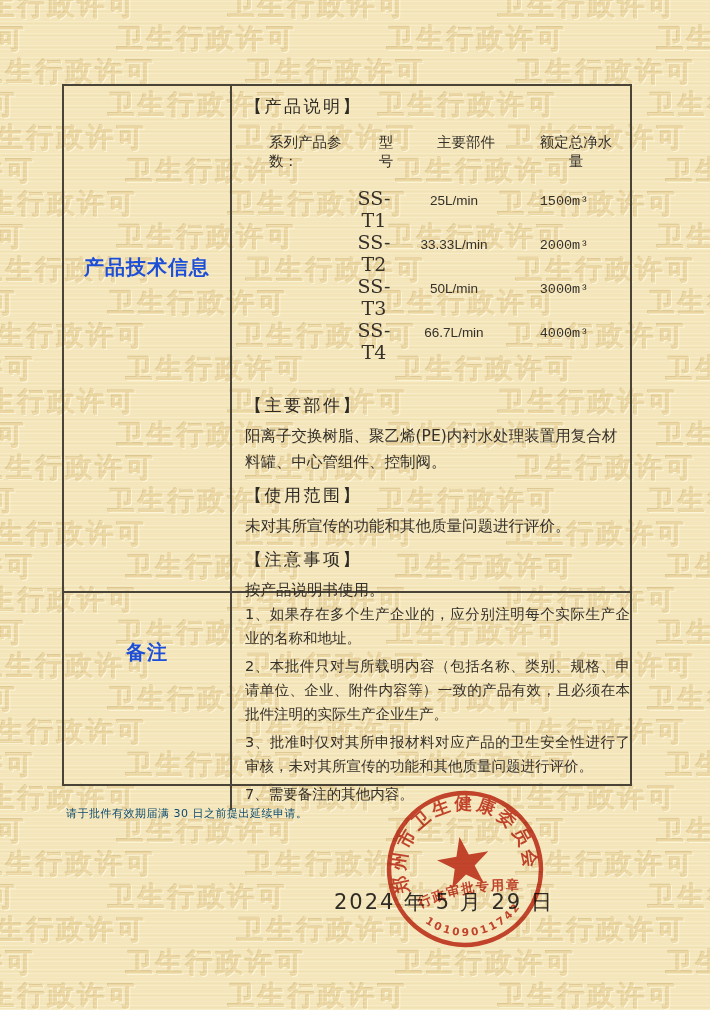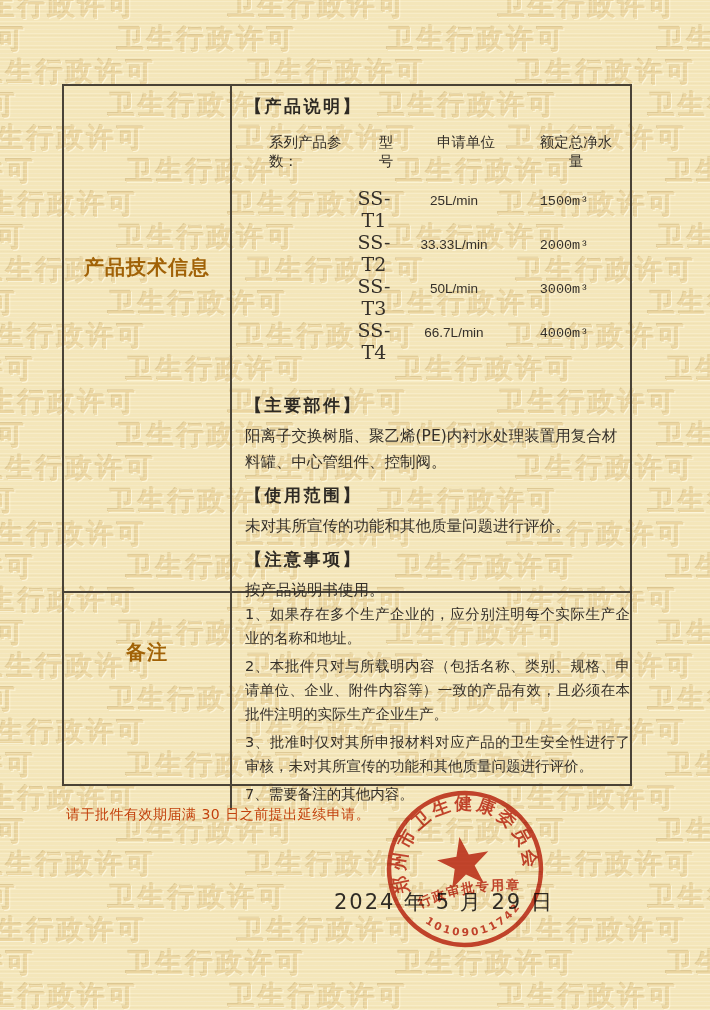--- a/index.html
+++ b/index.html
@@ -28,45 +28,45 @@
     position:absolute; left:62px; top:84px; width:570px; height:702px; z-index:2;
     border:2px solid #4a4337;
     display:grid; grid-template-columns:168px 1fr; grid-template-rows:507px 1fr;
   }
   .cell { min-width:0; }
   .cell-label {
     border-right:2px solid #4a4337;
     display:flex; justify-content:center;
     font-size:20px; font-weight:bold; letter-spacing:1px;
     font-family:"Liberation Sans", sans-serif;
-    color:#a16207;
+    color:#1d4ed8;
   }
   .bb { border-bottom:2px solid #4a4337; }
   .label-tech { padding-top:168px; }
   .label-note { padding-top:46px; }
   .cell-content { padding:9px 12px 0 13px; font-size:15.5px; }
-  .sec-heading { font-size:17px; font-weight:700; letter-spacing:2.5px; color:#2e2a24; }
+  .sec-heading { font-size:17px; font-weight:400; letter-spacing:2.5px; color:#2e2a24; }
   .desc { margin-top:12px; line-height:27px; }
   .series { margin-top:15px; font-size:14.5px; }
   .series-head { display:grid; grid-template-columns:104px 50px 110px 110px; }
   .series-head span { text-align:center;padding-left:24px; }
   .series-head .s-label { text-align:left; }
   .series-rows { margin-top:16px; }
   .series-row { display:grid; grid-template-columns:104px 50px 110px 110px; align-items:baseline; line-height:22px; }
   .s-model { grid-column:2; text-align:center; font-family:"DejaVu Serif", serif; font-size:19px; }
   .s-flow  { text-align:center; font-family:Liberation Sans, sans-serif; font-size:13.5px; }
   .s-total { text-align:center; font-family:"Liberation Mono","DejaVu Sans Mono", monospace; font-size:13.5px; }
   .h-parts { margin-top:31px; }
   .sec-body { margin-top:6px; line-height:26px; }
   .h-scope, .h-caution { margin-top:9px; }
   .remarks { padding:9px 0 0 13px; }
   .remarks p { font-size:14.5px; line-height:24px; margin-bottom:4px; text-align:justify; }
   .renewal-note {
     position:absolute; left:66px; top:806px; z-index:2;
-    font-size:14px; letter-spacing:0.5px; color:#c2410c;
+    font-size:11px; letter-spacing:0.5px; color:#0c4a6e;
   }
   .approval-date {
     position:absolute; left:334px; top:888px; z-index:2;
     font-size:21px; letter-spacing:2px; color:#2f2b25;
   }
   .official-seal {
     position:absolute; left:382px; top:786px; width:166px; height:166px; z-index:3;
     transform:rotate(-10deg);
     mix-blend-mode:multiply; opacity:0.92;
   }
@@ -120,21 +120,21 @@
       <span>产品技术信息</span>
     </div>
 
     <div class="cell cell-content bb">
       <div class="sec-heading">【产品说明】</div>
 
       <div class="series">
         <div class="series-head">
           <span class="s-label">系列产品参数：</span>
           <span>型号</span>
-          <span>申请单位</span>
+          <span>主要部件</span>
           <span>额定总净水量</span>
         </div>
         <div class="series-rows">
           <div class="series-row">
             <span class="s-model">SS-T1</span>
             <span class="s-flow">25L/min</span>
             <span class="s-total">1500m³</span>
           </div>
           <div class="series-row">
             <span class="s-model">SS-T2</span>

